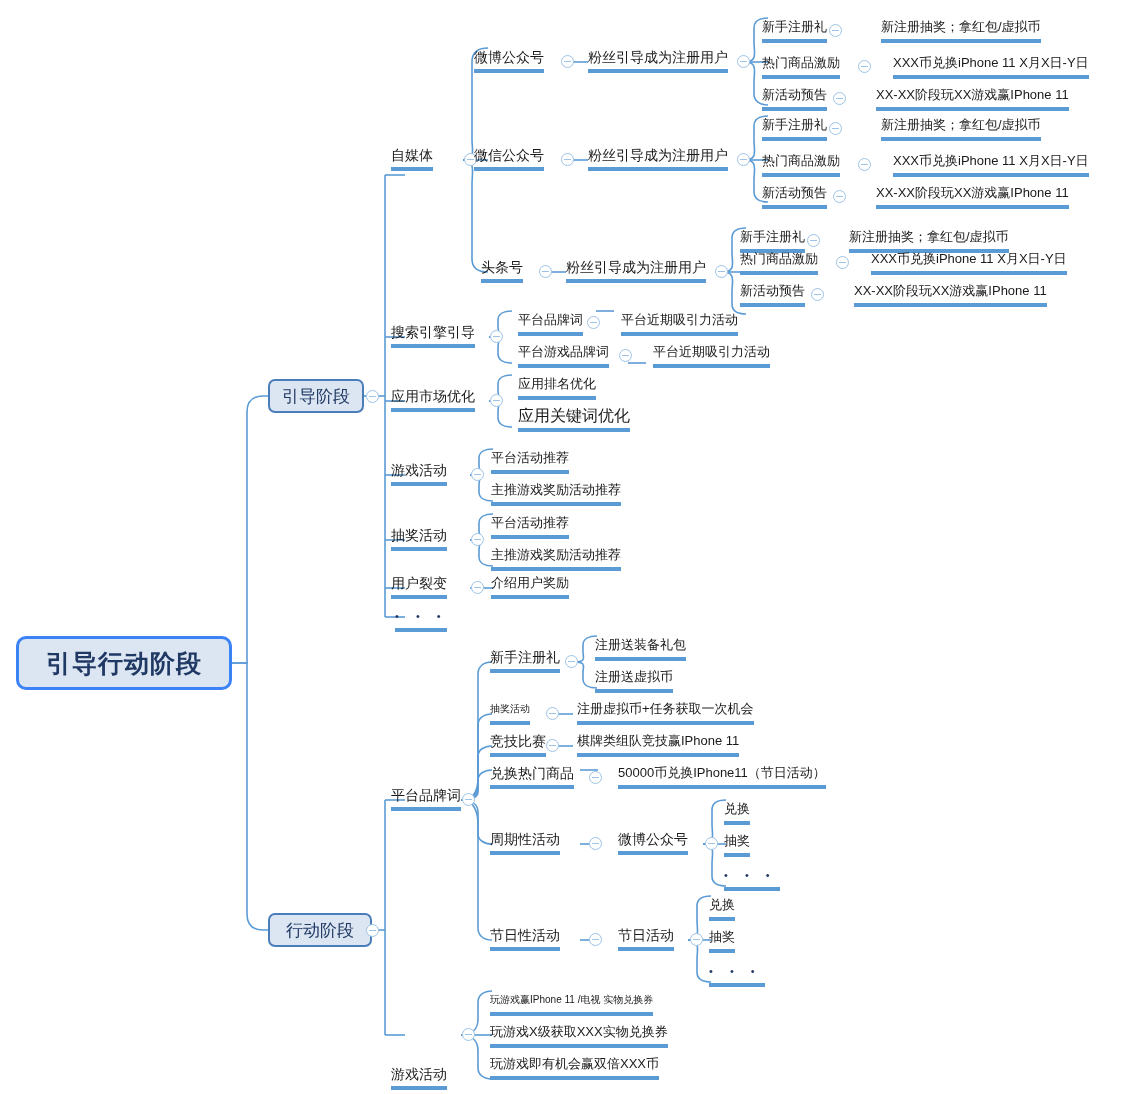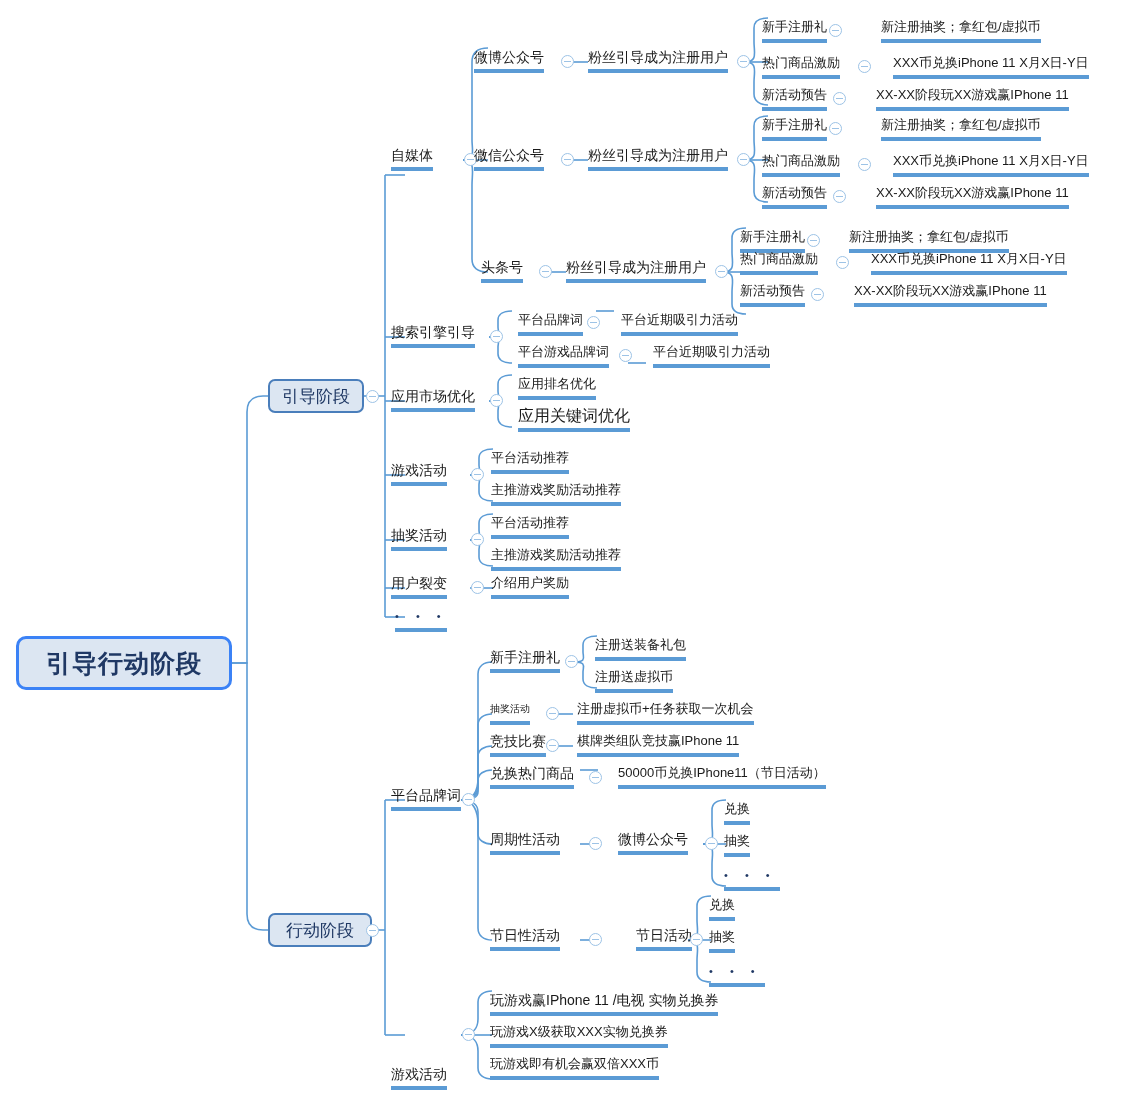--- a/index.html
+++ b/index.html
@@ -403,39 +403,39 @@
     <span>抽奖</span>
   </div>
   <div class="topic dots" style="left:724px;top:865px;width:56px;">
     <span>• • •</span>
   </div>
 
   <div class="topic" style="left:490px;top:925px;font-size:14px;">
     <span>节日性活动</span>
   </div>
   <div class="toggle" style="left:589px;top:933px;"></div>
-  <div class="topic" style="left:618px;top:925px;font-size:14px;margin-left:18px;">
+  <div class="topic" style="left:618px;top:925px;font-size:14px;">
     <span>节日活动</span>
   </div>
   <div class="toggle" style="left:690px;top:933px;"></div>
   <div class="topic" style="left:709px;top:895px;font-size:13px;">
     <span>兑换</span>
   </div>
   <div class="topic" style="left:709px;top:927px;font-size:13px;">
     <span>抽奖</span>
   </div>
   <div class="topic dots" style="left:709px;top:961px;width:56px;">
     <span>• • •</span>
   </div>
 
   <div class="topic" style="left:391px;top:1064px;font-size:14px;">
     <span>游戏活动</span>
   </div>
   <div class="toggle" style="left:462px;top:1028px;"></div>
-  <div class="topic" style="left:490px;top:990px;font-size:14px;">
+  <div class="topic" style="left:490px;top:990px;font-size:10px;">
     <span>玩游戏赢IPhone 11  /电视  实物兑换券</span>
   </div>
   <div class="topic" style="left:490px;top:1022px;font-size:13px;">
     <span>玩游戏X级获取XXX实物兑换券</span>
   </div>
   <div class="topic" style="left:490px;top:1054px;font-size:13px;">
     <span>玩游戏即有机会赢双倍XXX币</span>
   </div>
 
 </div>

